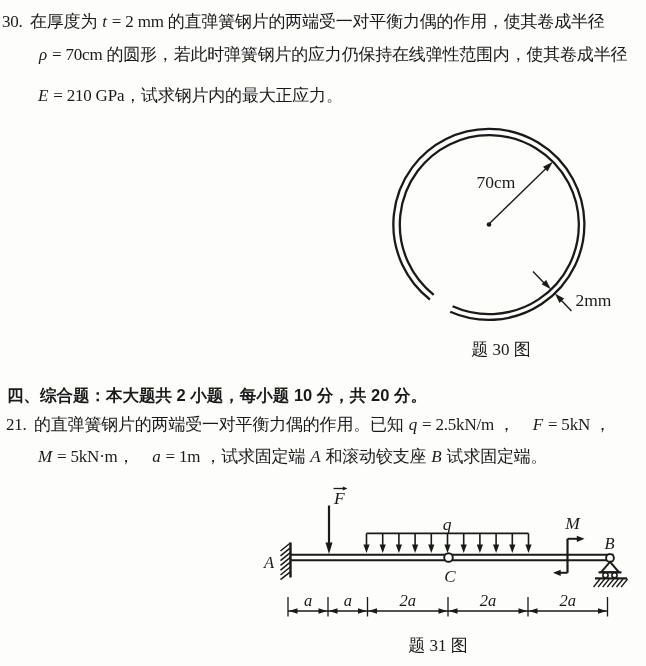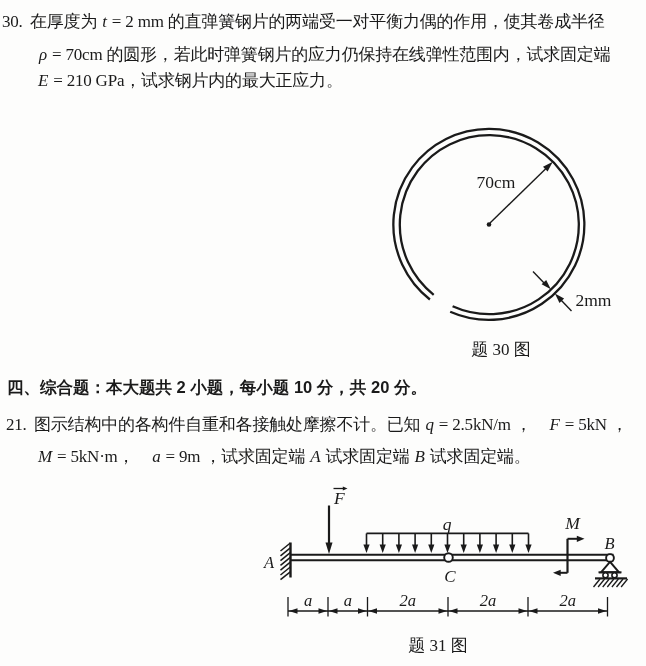--- a/index.html
+++ b/index.html
@@ -4,48 +4,48 @@
 <style>
   html,body{margin:0;padding:0;}
   body{
     width:646px;height:666px;position:relative;overflow:hidden;
     background:#fdfdfc;color:#1a1a1a;
     font-family:"Liberation Serif","DejaVu Serif",serif;
   }
   .tline{position:absolute;white-space:nowrap;font-size:17px;line-height:21px;letter-spacing:-0.2px;}
   .qnum{display:inline-block;width:28px;}
   .var{font-style:italic;padding:0 1px;}
-  .heading{font-weight:bold;font-family:"Liberation Sans","DejaVu Sans",sans-serif;font-size:16.5px;letter-spacing:0;}
+  .heading{font-weight:bold;font-family:"Liberation Sans","DejaVu Sans",sans-serif;font-size:16.5px;letter-spacing:0;margin-top:8px;}
   svg{position:absolute;left:0;top:0;}
   svg text{font-family:"Liberation Serif","DejaVu Serif",serif;fill:#1a1a1a;}
   svg text.it{font-style:italic;}
   .stroke{stroke:#1a1a1a;fill:none;}
   .fillb{fill:#1a1a1a;stroke:none;}
   .wfill{fill:#ffffff;stroke:#1a1a1a;}
 </style>
 </head>
 <body>
 
 <div class="tline" style="left:2px;top:11px;">
   <span class="qnum">30.</span><span>在厚度为 </span><span class="var">t</span><span> = 2 mm 的直弹簧钢片的两端受一对平衡力偶的作用，使其卷成半径</span>
 </div>
 <div class="tline" style="left:38px;top:44px;">
-  <span class="var">ρ</span><span> = 70cm 的圆形，若此时弹簧钢片的应力仍保持在线弹性范围内，试求固定端</span>
+  <span class="var">ρ</span><span> = 70cm 的圆形，若此时弹簧钢片的应力仍保持在线弹性范围内，使其卷成半径</span>
 </div>
-<div class="tline" style="left:37px;top:70px;">
+<div class="tline" style="left:37px;top:85px;">
   <span class="var">E</span><span> = 210 GPa，试求钢片内的最大正应力。</span>
 </div>
 
 <div class="tline heading" style="left:7px;top:377px;">四、综合题：本大题共 2 小题，每小题 10 分，共 20 分。</div>
 
 <div class="tline" style="left:6px;top:414px;">
-  <span class="qnum">21.</span><span>图示结构中的各构件自重和各接触处摩擦不计。已知 </span><span class="var">q</span><span> = 2.5kN/m ，　</span><span class="var">F</span><span> = 5kN ，</span>
+  <span class="qnum">21.</span><span>的直弹簧钢片的两端受一对平衡力偶的作用。已知 </span><span class="var">q</span><span> = 2.5kN/m ，　</span><span class="var">F</span><span> = 5kN ，</span>
 </div>
 <div class="tline" style="left:37px;top:446px;">
-  <span class="var">M</span><span> = 5kN·m，　</span><span class="var">a</span><span> = 9m ，试求固定端 </span><span class="var">A</span><span> 试求固定端 </span><span class="var">B</span><span> 试求固定端。</span>
+  <span class="var">M</span><span> = 5kN·m，　</span><span class="var">a</span><span> = 1m ，试求固定端 </span><span class="var">A</span><span> 和滚动铰支座 </span><span class="var">B</span><span> 试求固定端。</span>
 </div>
 
 <svg width="646" height="666" viewBox="0 0 646 666">
 
   <g>
     <path class="stroke" stroke-width="2.3" d="M 429.9 299.5 A 95.5 95.5 0 1 1 450.2 311.7"></path>
     <path class="stroke" stroke-width="2.3" d="M 433.7 294.8 A 89.5 89.5 0 1 1 452.6 306.3"></path>
     <circle class="fillb" cx="489" cy="224.5" r="2.3"></circle>
     <g>
       <line class="stroke" stroke-width="1.4" x1="490" y1="223" x2="546" y2="168.5"></line>

